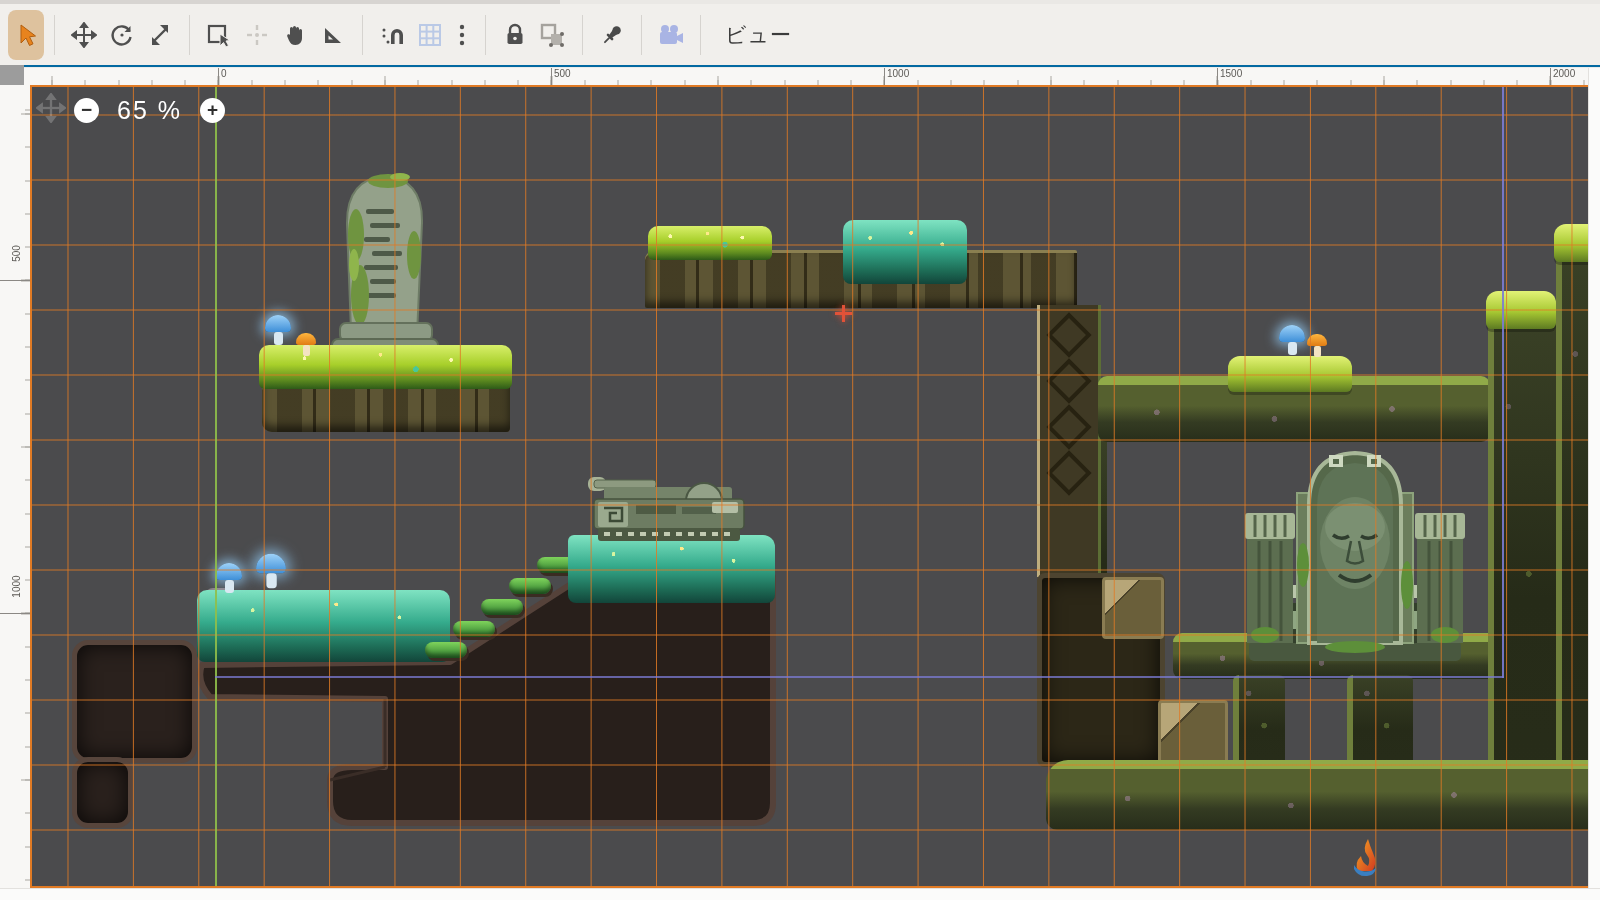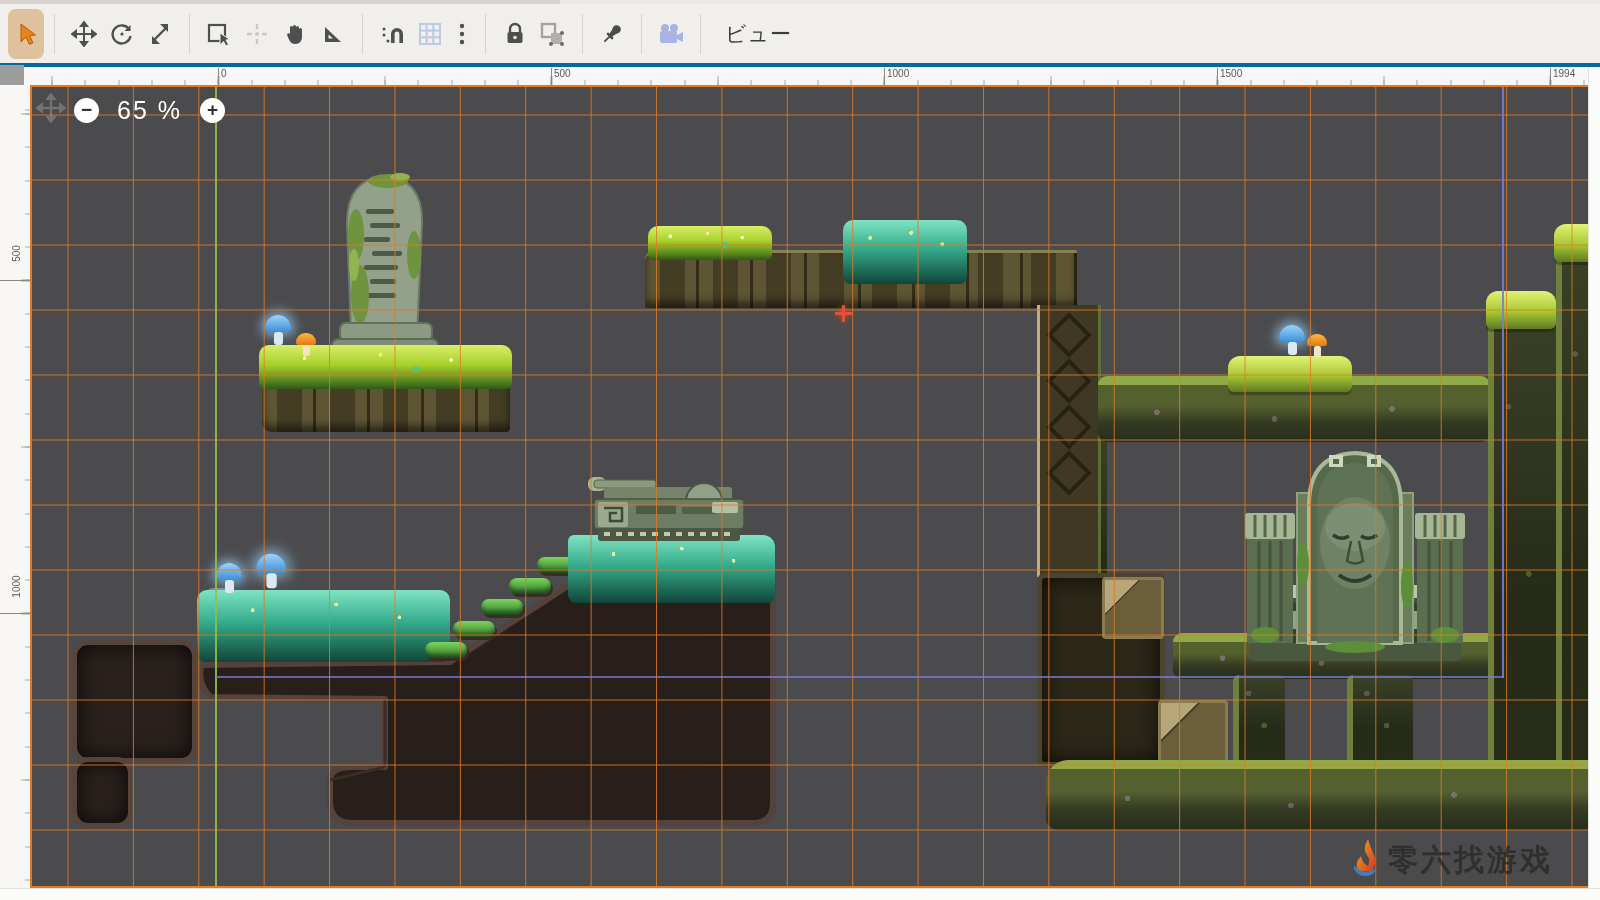--- a/index.html
+++ b/index.html
@@ -3,21 +3,21 @@
 <meta charset="utf-8">
 <style>
   html,body{margin:0;padding:0;width:1600px;height:900px;overflow:hidden;
     font-family:"Liberation Sans",sans-serif;background:#ececea;}
   *{box-sizing:border-box;}
 
   
   .topstrip{position:absolute;left:0;top:0;width:1600px;height:4px;background:#eae8e5;}
   .topstrip .seg{position:absolute;left:0;top:0;width:560px;height:4px;background:#d7d4d1;}
   .toolbar{position:absolute;left:0;top:4px;width:1600px;height:63px;background:#f1efec;
-    border-bottom:4px solid #0369a1;display:flex;align-items:center;padding-left:8px;}
+    border-bottom:2px solid #0369a1;display:flex;align-items:center;padding-left:8px;}
   .tbtn{width:38px;height:48px;display:flex;align-items:center;justify-content:center;
     border-radius:8px;flex:0 0 auto;}
   .tbtn.active{background:#dec29e;width:36px;height:50px;}
   .tbtn svg{display:block;}
   .tdiv{width:1px;height:40px;background:#d6d3cf;margin:0 10px;flex:0 0 auto;}
   .view-btn{font-size:21px;color:#3c3c3c;padding:0 14px;letter-spacing:1px;flex:0 0 auto;}
 
   
   .corner{position:absolute;left:0;top:68px;width:30px;height:17px;background:#f8f7f5;}
   .corner .box{position:absolute;left:0;top:-3px;width:24px;height:20px;background:#9c9c9c;}
@@ -293,21 +293,21 @@
     <div class="mid"></div>
 <div class="hmark" style="left: 188px;"></div>
     <span class="hlabel" style="left: 191px;">0</span>
     <div class="hmark" style="left: 521px;"></div>
     <span class="hlabel" style="left: 524px;">500</span>
     <div class="hmark" style="left: 854px;"></div>
     <span class="hlabel" style="left: 857px;">1000</span>
     <div class="hmark" style="left: 1187px;"></div>
     <span class="hlabel" style="left: 1190px;">1500</span>
     <div class="hmark" style="left: 1520px;"></div>
-    <span class="hlabel" style="left: 1523px;">1994</span>
+    <span class="hlabel" style="left: 1523px;">2000</span>
   </div>
 <div class="ruler-v" id="ruler-v">
   <div class="minor"></div>
     <div class="mid"></div>
 <div class="vmark" style="top: 195px;"></div>
     <span class="vlabel" style="top: 163px;">500</span>
     <div class="vmark" style="top: 528px;"></div>
     <span class="vlabel" style="top: 496px;">1000</span>
   </div>
 
@@ -534,21 +534,20 @@
           <defs>
               <linearGradient id="fl" x1="0" y1="0" x2="1" y2="1">
             <stop offset="0" stop-color="#f5a623"></stop>
                 <stop offset="1" stop-color="#d03a20"></stop>
               </linearGradient>
             </defs>
           <path d="M26 4 Q20 14 25 20 Q29 25 26 31 Q20 28 19 21 Q12 28 16 36 L30 36 Q36 28 31 18 Q28 11 26 4 Z" fill="url(#fl)"></path>
           <path d="M12 34 Q16 42 25 41 Q33 40 34 33 Q28 38 20 36 Q15 35 12 30 Z" fill="#3a7fc1"></path>
         </svg>
       </span>
-      <span class="wm-title">零六找游戏</span>
     </div>
     <div class="wm-urls">
       <span>www.lingliuyx.com</span><span>www.06zyx.com</span>
     </div>
   </div>
 </div>
 
 <div class="sb-right"></div>
 <div class="sb-bottom"></div>
 

